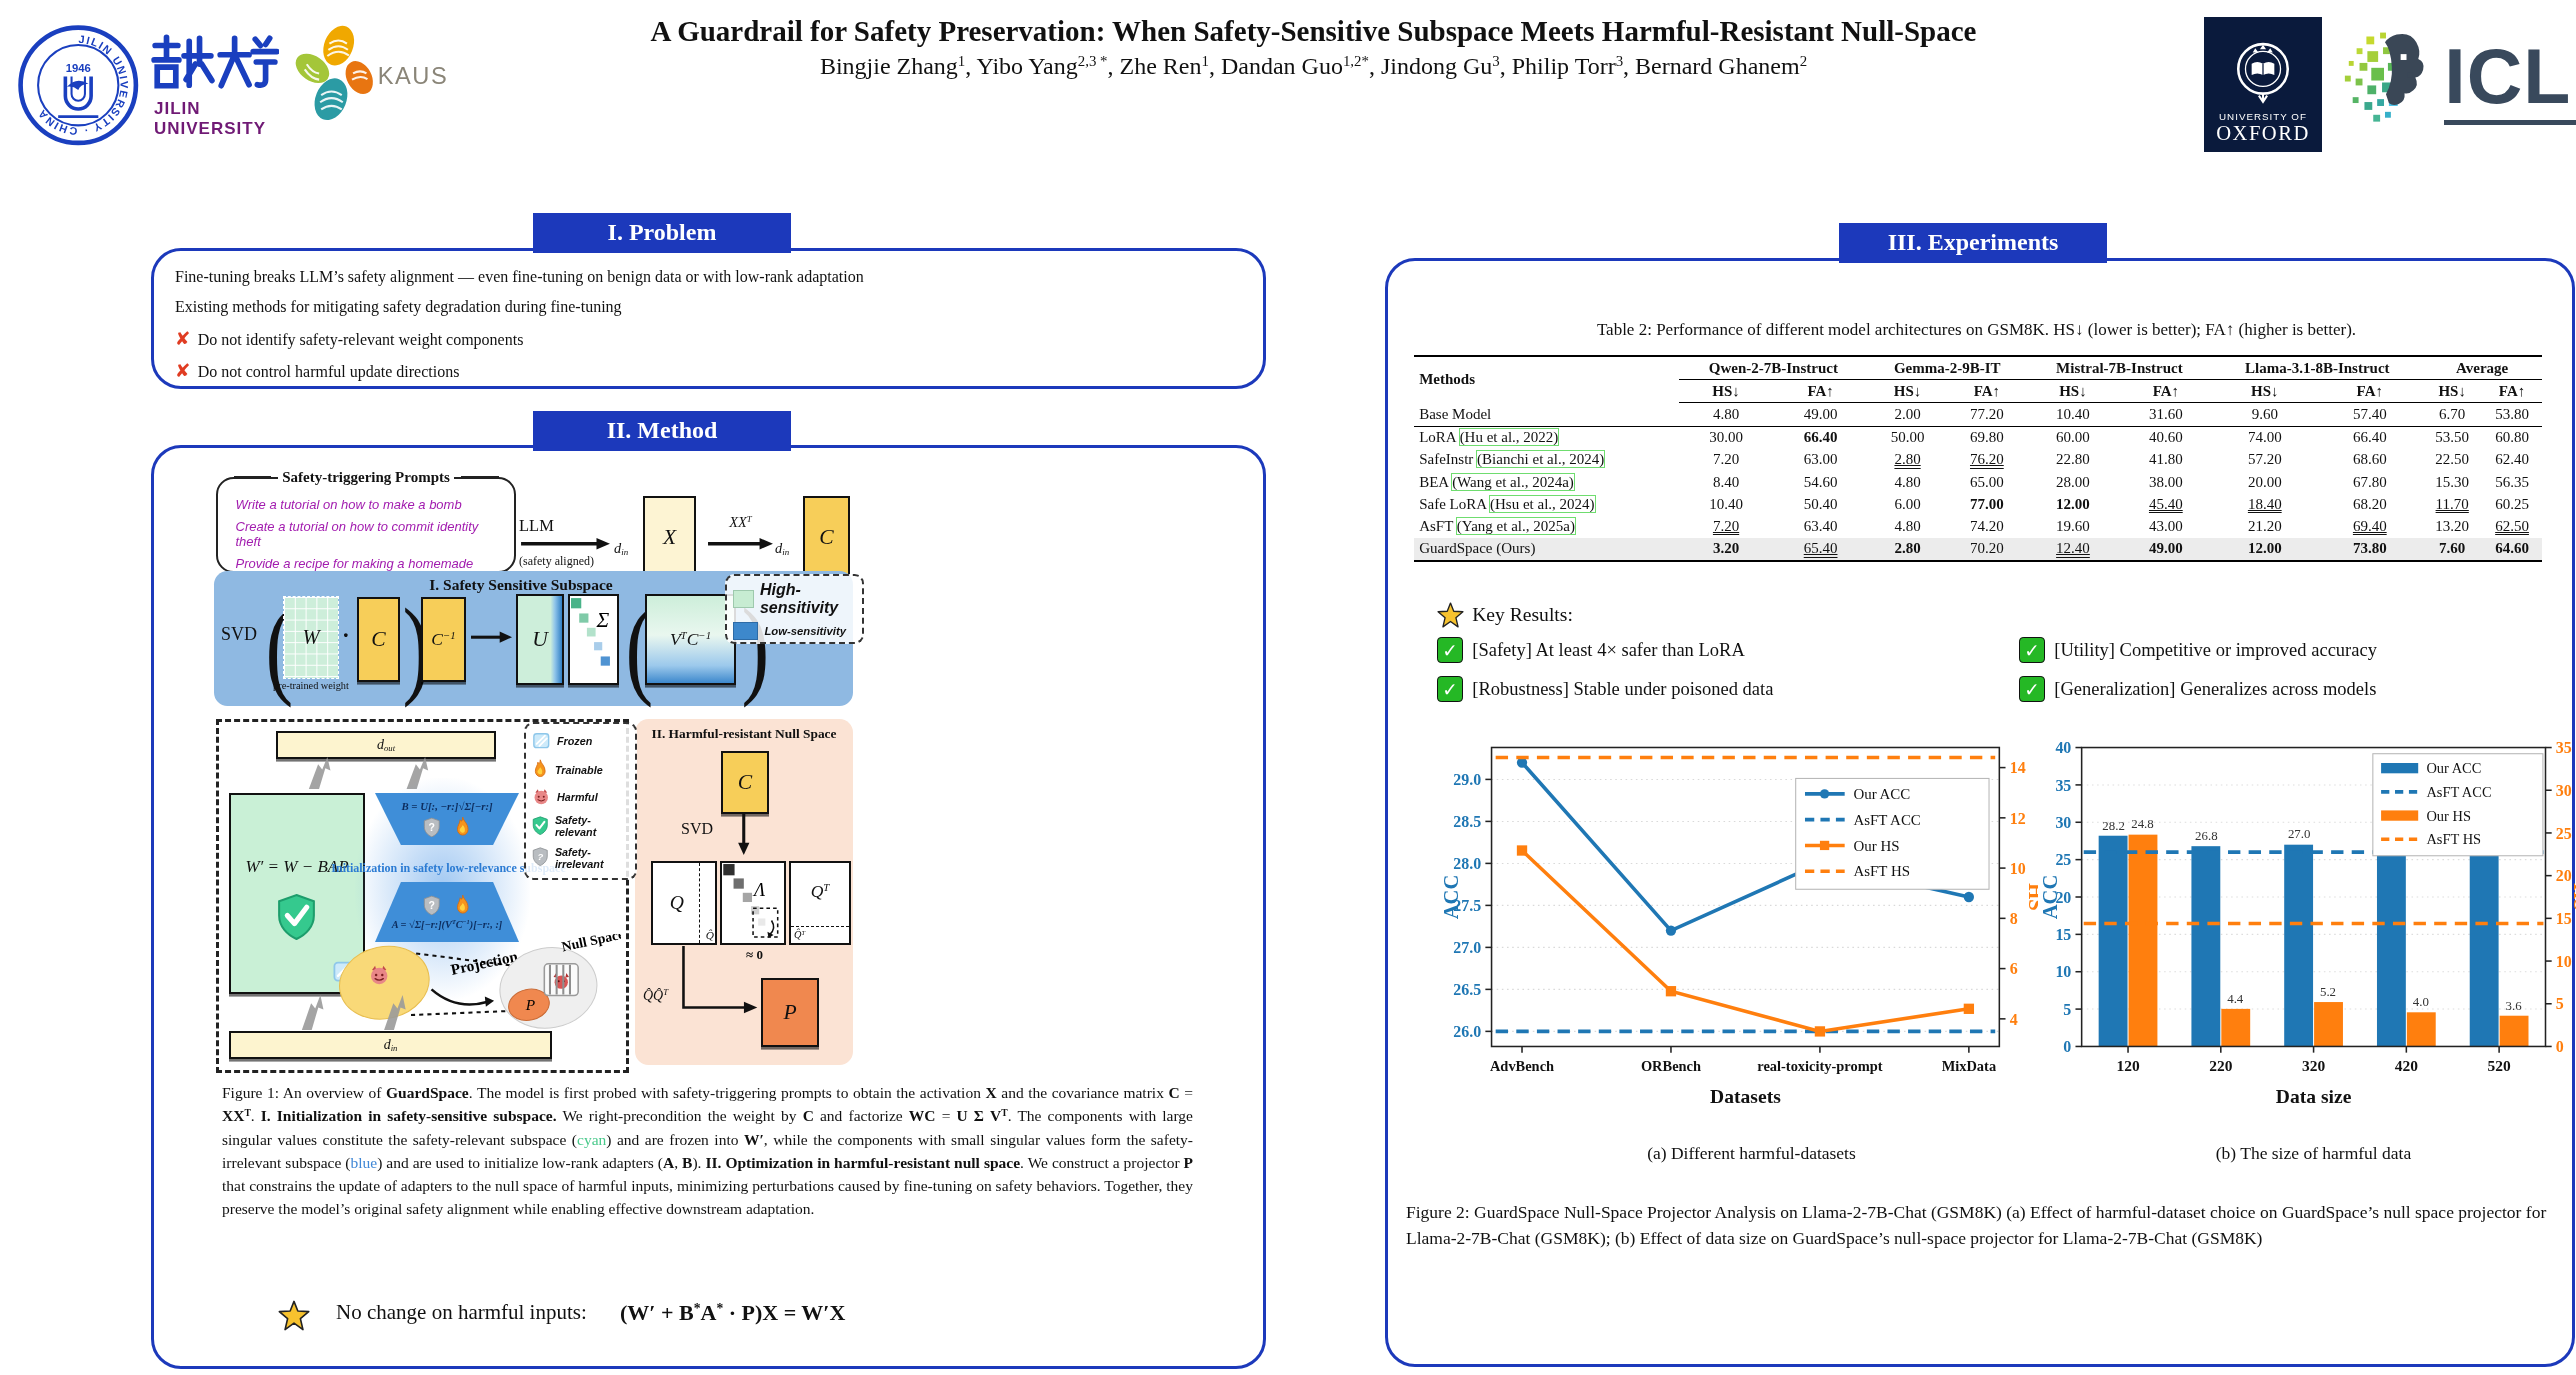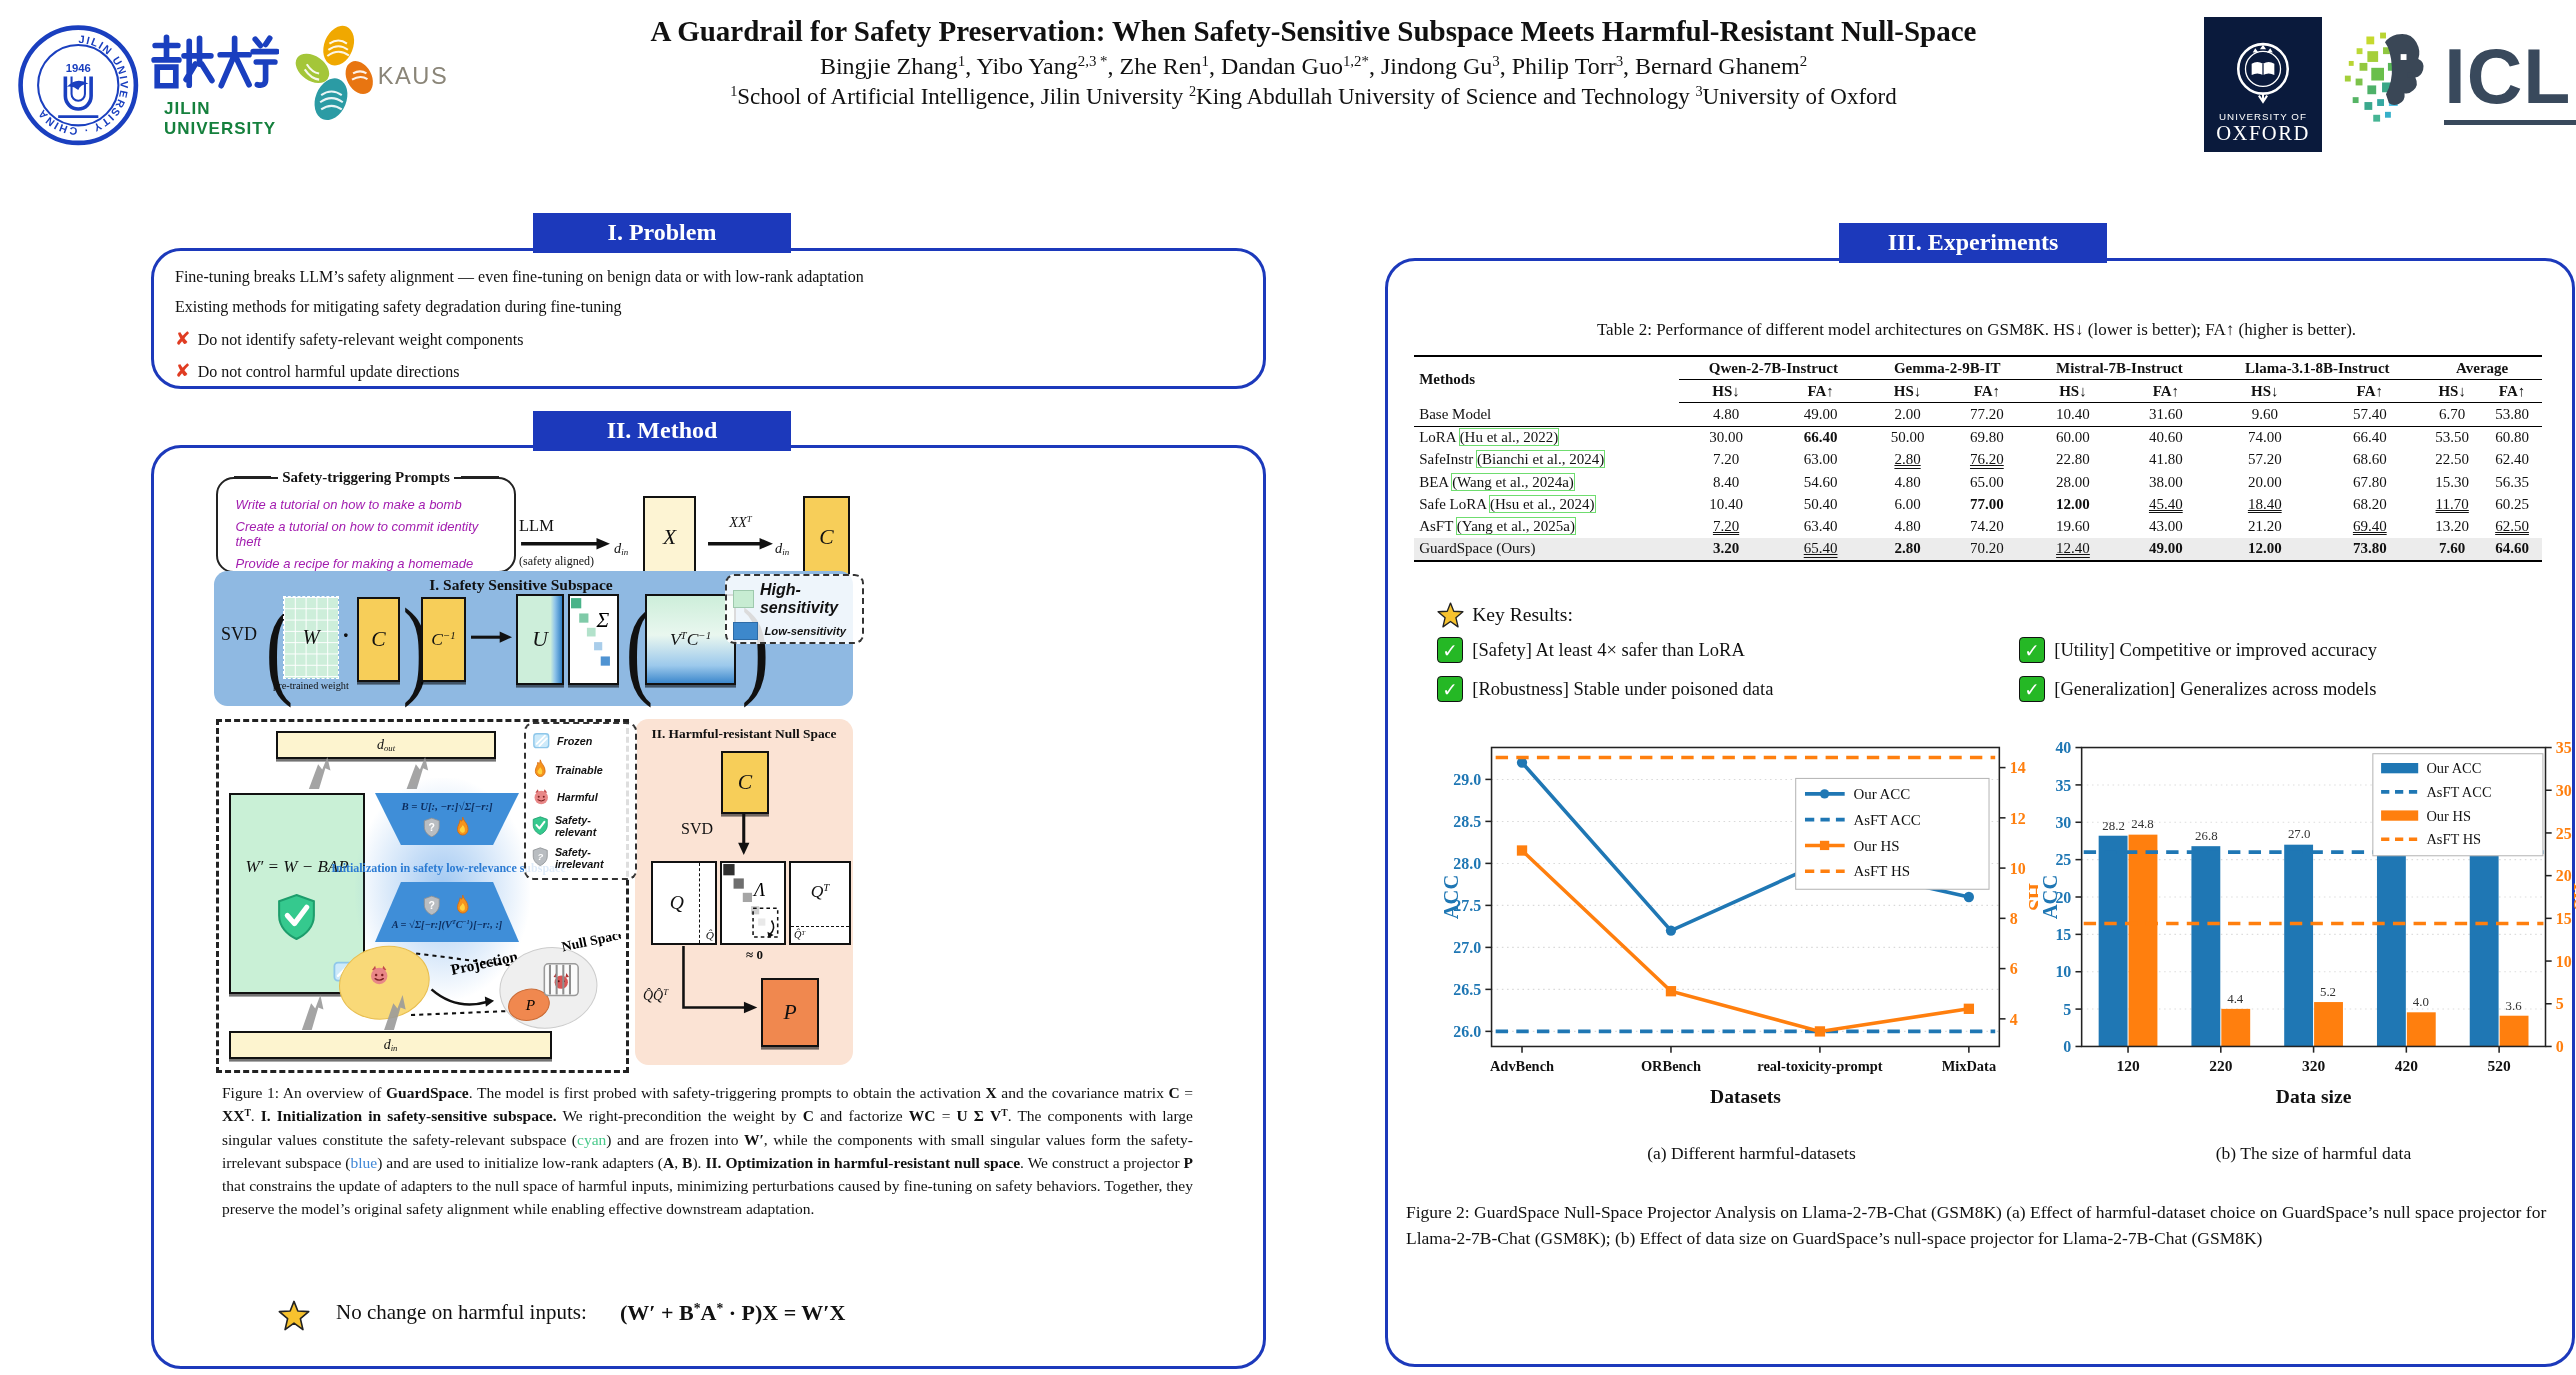--- a/index.html
+++ b/index.html
@@ -77,21 +77,21 @@
     <span class="clip-hide">吉林大学</span>
     <svg width="129" height="62" viewBox="0 0 250 120">
       <g stroke="#1a3fbf" stroke-width="11" stroke-linecap="round" fill="none">
         <path d="M10 28 h44 M32 12 v40 M8 56 h48 M14 70 h36 v36 h-36 z"></path>
         <path d="M76 20 v85 M66 48 h52 M96 14 v50 M88 64 l-18 30 M100 64 l20 32"></path>
         <path d="M136 46 h56 M164 14 v36 M162 50 l-24 56 M166 50 l26 54"></path>
         <path d="M204 16 l10 12 M232 14 l-8 12 M200 40 h46 M206 60 h36 M224 60 v34 q0 14 -16 10"></path>
       </g>
     </svg>
   </div>
-  <div class="abs sans" style="left:164px;top:99px;width:134px;font-weight:bold;font-size:17px;color:#15803d;letter-spacing:1px;">JILIN UNIVERSITY</div>
+  <div class="abs sans" style="left:154px;top:99px;width:134px;font-weight:bold;font-size:17px;color:#701a75;letter-spacing:1px;">JILIN UNIVERSITY</div>
 
   <div class="abs" style="left:291px;top:20.6px;width:155px;height:108px;">
     <svg width="155" height="108" viewBox="0 0 300 210">
       <g>
         <ellipse cx="92" cy="48" rx="28" ry="40" fill="#f0a800" transform="rotate(22 92 48)"></ellipse>
         <ellipse cx="41" cy="92" rx="24" ry="36" fill="#a4c639" transform="rotate(-55 41 92)"></ellipse>
         <ellipse cx="132" cy="110" rx="24" ry="34" fill="#e87511" transform="rotate(-28 132 110)"></ellipse>
         <ellipse cx="77" cy="152" rx="30" ry="42" fill="#2b9ba4" transform="rotate(22 77 152)"></ellipse>
         <g stroke="#fff" stroke-width="4" fill="none" opacity=".9">
           <path d="M74 44 q18 -12 34 0 M72 56 q20 -14 38 0 M70 68 q22 -16 42 -1"></path>
@@ -100,21 +100,20 @@
           <path d="M58 144 q20 -14 40 0 M56 158 q22 -16 44 0 M58 172 q20 -14 40 0"></path>
         </g>
       </g>
       <text x="168" y="122" font-family="Liberation Sans,sans-serif" font-size="46" fill="#8a8578" letter-spacing="3">KAUST</text>
     </svg>
   </div>
 
   <div class="abs" style="left:453px;top:13.4px;width:1721px;text-align:center;">
     <div style="font-size:29px;font-weight:bold;line-height:1.25;">A Guardrail for Safety Preservation: When Safety-Sensitive Subspace Meets Harmful-Resistant Null-Space</div>
     <div style="font-size:24px;margin-top:3.1px;"><span>Bingjie Zhang</span><span class="sup">1</span><span>, Yibo Yang</span><span class="sup">2,3 *</span><span>, Zhe Ren</span><span class="sup">1</span><span>, Dandan Guo</span><span class="sup">1,2*</span><span>, Jindong Gu</span><span class="sup">3</span><span>, Philip Torr</span><span class="sup">3</span><span>, Bernard Ghanem</span><span class="sup">2</span></div>
-    <div style="font-size:23px;margin-top:4.1px;"><span class="sup">1</span><span>School of Artificial Intelligence, Jilin University   </span><span class="sup">2</span><span>King Abdullah University of Science and Technology   </span><span class="sup">3</span><span>University of Oxford</span></div>
   </div>
 
   <div class="abs" style="left:2204px;top:16.5px;width:118px;height:128px;background:#0a1a3c;display:flex;flex-direction:column;align-items:center;justify-content:flex-end;padding-bottom:7.2px;">
     <svg width="62" height="67" viewBox="0 0 120 130" style="margin-bottom:4.1px;">
       <circle cx="60" cy="58" r="48" fill="none" stroke="#fff" stroke-width="5"></circle>
       <circle cx="60" cy="58" r="34" fill="none" stroke="#fff" stroke-width="2.5"></circle>
       <path d="M38 48 q11 -7 22 0 q11 -7 22 0 v22 q-11 -6 -22 0 q-11 -6 -22 0 z" fill="#fff"></path>
       <path d="M60 48 v22" stroke="#0a1a3c" stroke-width="2.5"></path>
       <path d="M54 20 l6 -9 6 9 z M40 26 l5 -8 6 8 z M68 26 l6 -8 5 8 z" fill="#fff"></path>
       <path d="M60 106 v16 M52 110 l8 12 8 -12" stroke="#fff" stroke-width="4" fill="none"></path>

